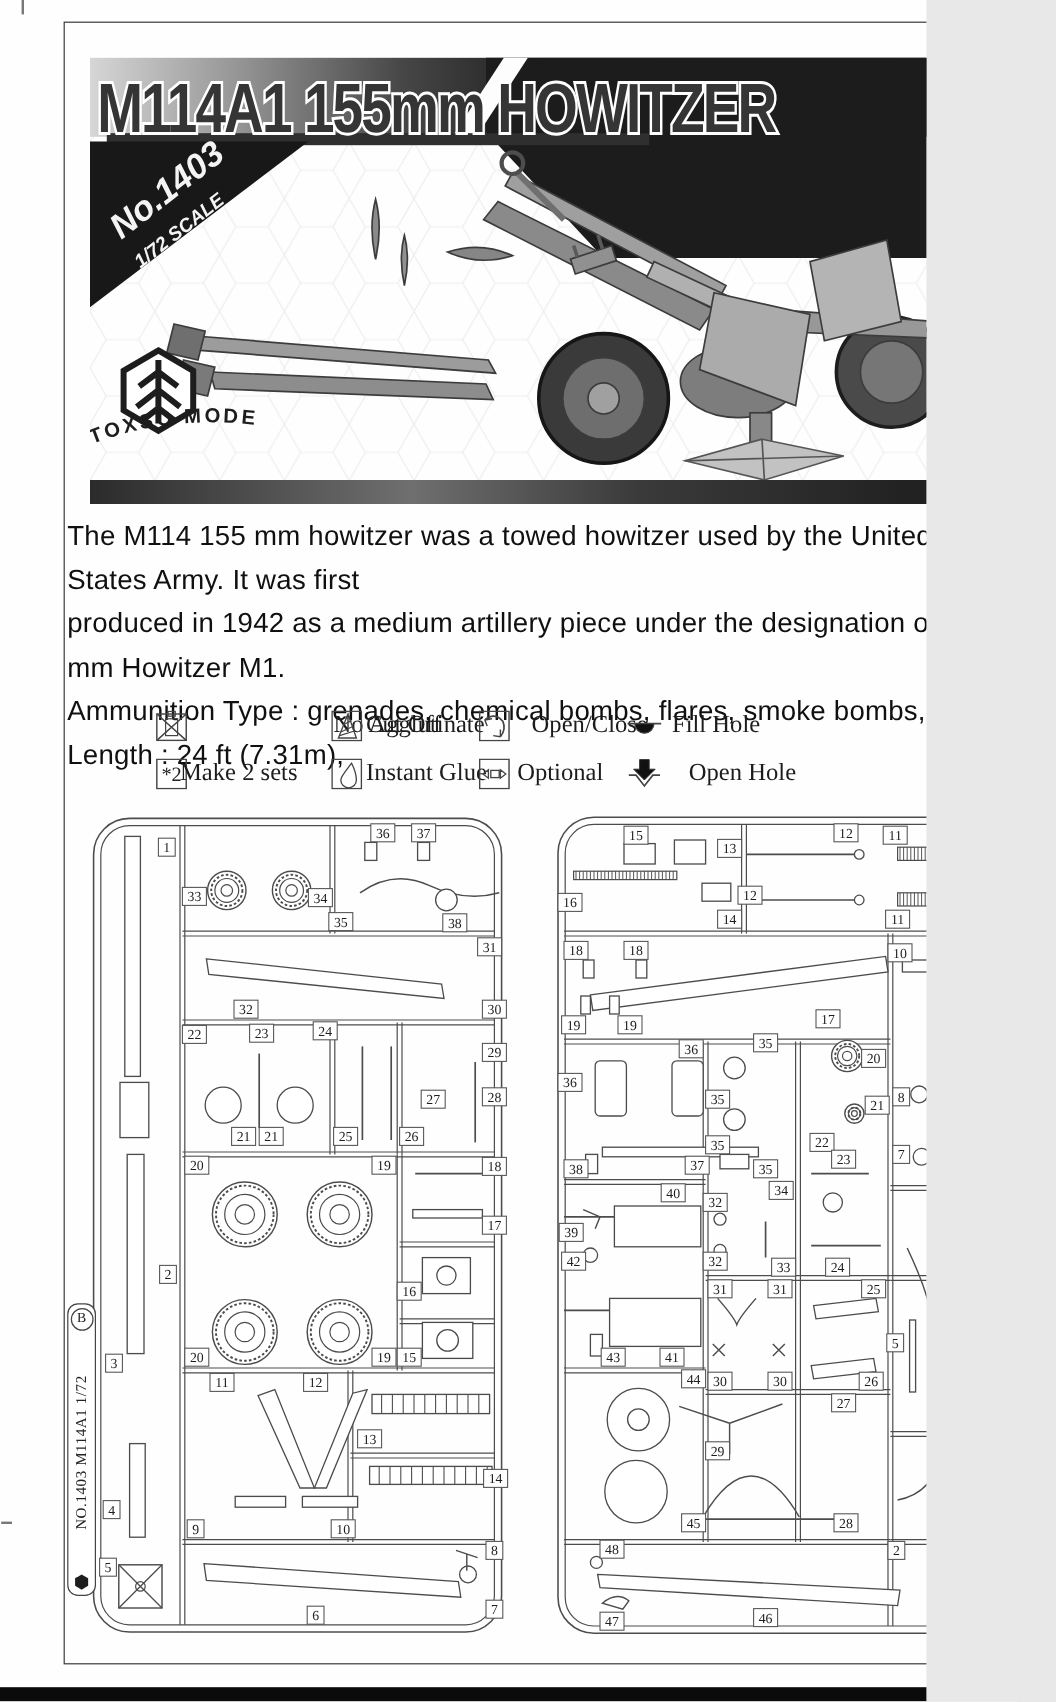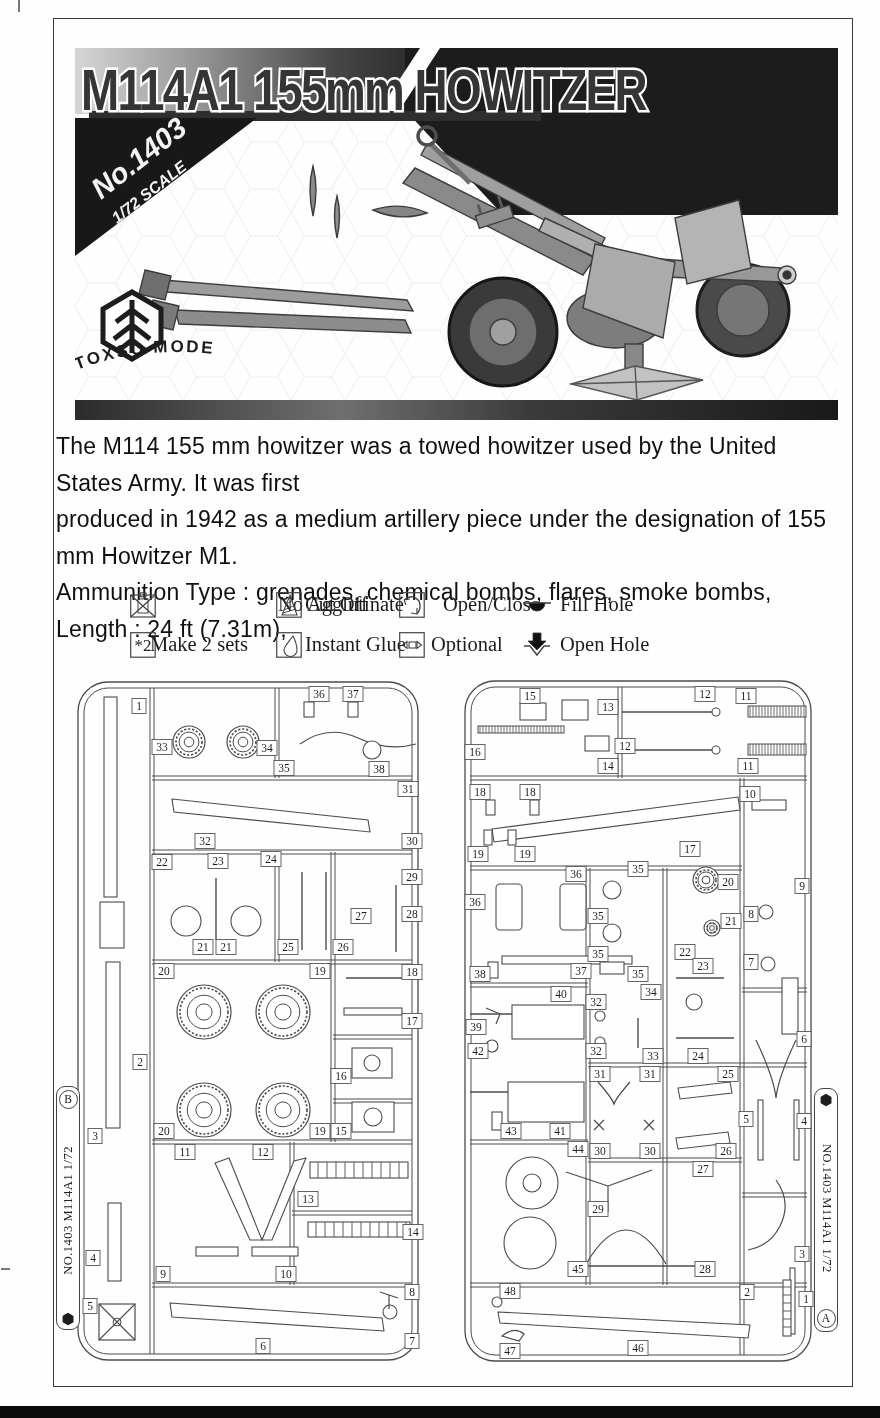--- a/index.html
+++ b/index.html
@@ -1,16 +1,16 @@
 <!DOCTYPE html>
 <html><head>
 <meta charset="utf-8">
 <style>
   html,body{margin:0;padding:0;background:#e8e8e8;}
-  #page{position:relative;width:880px;height:1418px;background:#fefefe;overflow:hidden;
+  #page{position:relative;width:772px;height:1418px;background:#fefefe;overflow:hidden;
         font-family:"Liberation Sans",sans-serif;color:#151515;}
   .abs{position:absolute;}
   #page-frame{left:53px;top:18px;width:798px;height:1367px;border:1.5px solid #3a3a3a;}
   #bottom-bar{left:0;top:1406px;width:880px;height:12px;background:#0b0b0b;}
   .scan-mark{background:#777;}
   
   #description{left:56px;top:428px;width:792px;font-size:23px;line-height:36.5px;
                letter-spacing:.2px;color:#101010;}
   
   .legend-item{position:absolute;height:28px;}
@@ -196,21 +196,21 @@
       <rect x="10" y="10" width="7" height="6" fill="none" stroke="#444" stroke-width="1.1"></rect>
       <path d="M8,9.5 L3.5,13 L8,16.5 Z M18,9.5 L22.5,13 L18,16.5 Z" fill="none" stroke="#444" stroke-width="1.1"></path>
     </svg>
     <span class="legend-label" style="left:32px;">Optional</span>
   </div>
   <div class="legend-item" style="left:522px;top:632px;">
     <svg class="legend-icon" style="width:30px;" viewBox="0 0 30 26">
       <polygon points="11,1 19,1 19,9 24,9 15,18 6,9 11,9" fill="#111" stroke="#333" stroke-width="0.8"></polygon>
       <path d="M2,14 L8,14 L15,23 L22,14 L28,14" fill="none" stroke="#444" stroke-width="1.4"></path>
     </svg>
-    <span class="legend-label" style="left:38px;">Open Hole</span>
+    <span class="legend-label" style="left:52px;">Open Hole</span>
   </div>
 
   <svg class="abs" id="sprue-svg" style="left:0;top:0;" width="880" height="1418" viewBox="0 0 880 1418">
       <g>
         <rect x="78" y="682" width="340" height="678" rx="30" fill="none" stroke="#4c4c4c" stroke-width="1.3"></rect>
         <rect x="84" y="688" width="328" height="666" rx="24" fill="none" stroke="#4c4c4c" stroke-width="1"></rect>
         <line x1="150" y1="688" x2="150" y2="1354" stroke="#4c4c4c" stroke-width="1"></line>
         <line x1="154" y1="688" x2="154" y2="1354" stroke="#4c4c4c" stroke-width="1"></line>
         <line x1="152" y1="776" x2="412" y2="776" stroke="#4c4c4c" stroke-width="1"></line>
         <line x1="152" y1="780" x2="412" y2="780" stroke="#4c4c4c" stroke-width="1"></line>

